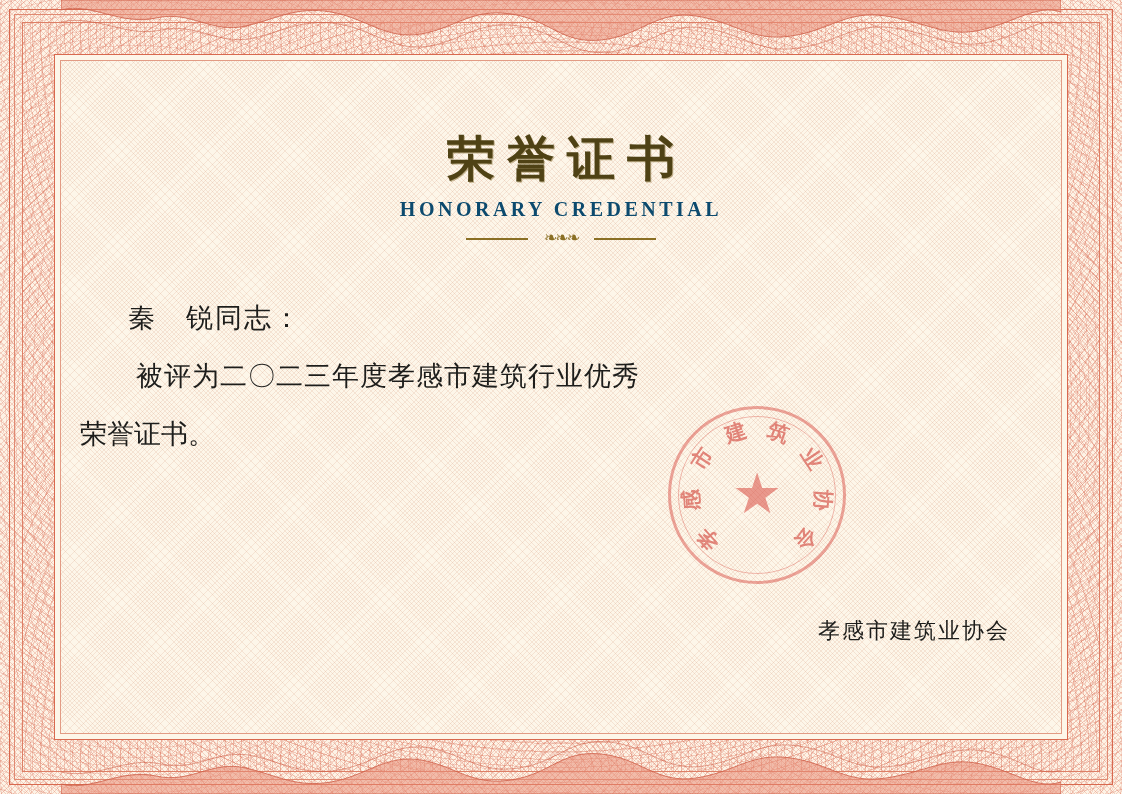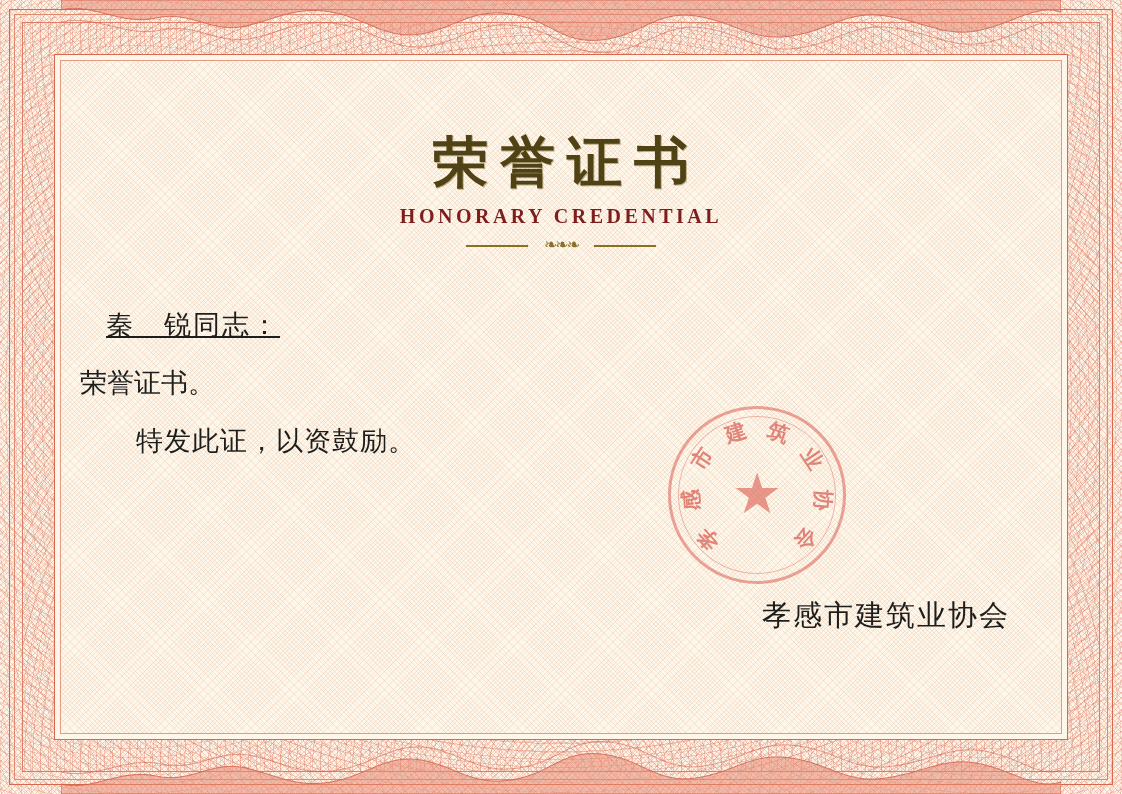--- a/index.html
+++ b/index.html
@@ -107,35 +107,35 @@
     position: absolute;
     left: 80px; top: 72px; right: 80px; bottom: 72px;
   }
 
   .title-block {
     text-align: center;
     margin-top: 62px;
   }
   .main-title {
     font-family: "DejaVu Serif", serif;
-    font-size: 55px;
+    font-size: 48px;
     font-weight: bold;
     letter-spacing: 12px;
     color: #4f4215;
     text-shadow: 1px 1px 0 rgba(120,96,30,0.45);
     line-height: 1;
     padding-left: 12px;
   }
   .sub-title {
     margin-top: 16px;
     font-family: "Liberation Serif", serif;
     font-size: 20px;
     font-weight: bold;
     letter-spacing: 3.5px;
-    color: #7f1d1d;
+    color: #0c4a6e;
   }
   .divider {
     margin: 8px auto 0;
     width: 190px;
     height: 18px;
     position: relative;
   }
   .divider .line {
     position: absolute;
     top: 9px;
@@ -157,37 +157,36 @@
   }
 
   .body-text {
     margin-top: 42px;
     color: #1d1d1b;
     font-family: "DejaVu Serif", serif;
     font-size: 27px;
     line-height: 58px;
   }
   .recipient {
-    padding-left: 26px;
+    padding-left: 48px;
     letter-spacing: 2px;
-    text-decoration: underline;
   }
   .para {
     text-indent: 56px;
     letter-spacing: 1px;
   }
 
   .signature-block {
     position: absolute;
     right: 32px;
-    bottom: 84px;
+    bottom: 68px;
     text-align: center;
     color: #1d1d1b;
     font-family: "DejaVu Serif", serif;
-    font-size: 29px;
+    font-size: 22px;
     line-height: 46px;
     letter-spacing: 2px;
     z-index: 3;
   }
 
   
   .seal {
     position: absolute;
     right: 196px;
     bottom: 138px;
@@ -289,22 +288,22 @@
         <span class="line left"></span>
         <span class="knot">❧❧❧</span>
         <span class="line right"></span>
       </div>
     </div>
 
     <div class="body-text">
       <div class="recipient">
         <span>秦　锐</span><span>同志：</span>
       </div>
+      <div class="para">被评为二〇二三年度孝感市建筑行业优秀</div>
       <div>荣誉证书。</div>
-      <div class="para">特发此证，以资鼓励。</div>
     </div>
 
     <div class="signature-block">
       <div>孝感市建筑业协会</div>
     </div>
 
     <div class="seal">
       <div class="seal-inner"></div>
       <div class="seal-ring-text" id="seal-arc">
           <span style="transform: translate(-49.0476px, 44.1626px) rotate(-132deg) translate(-50%, -50%);">孝</span>

